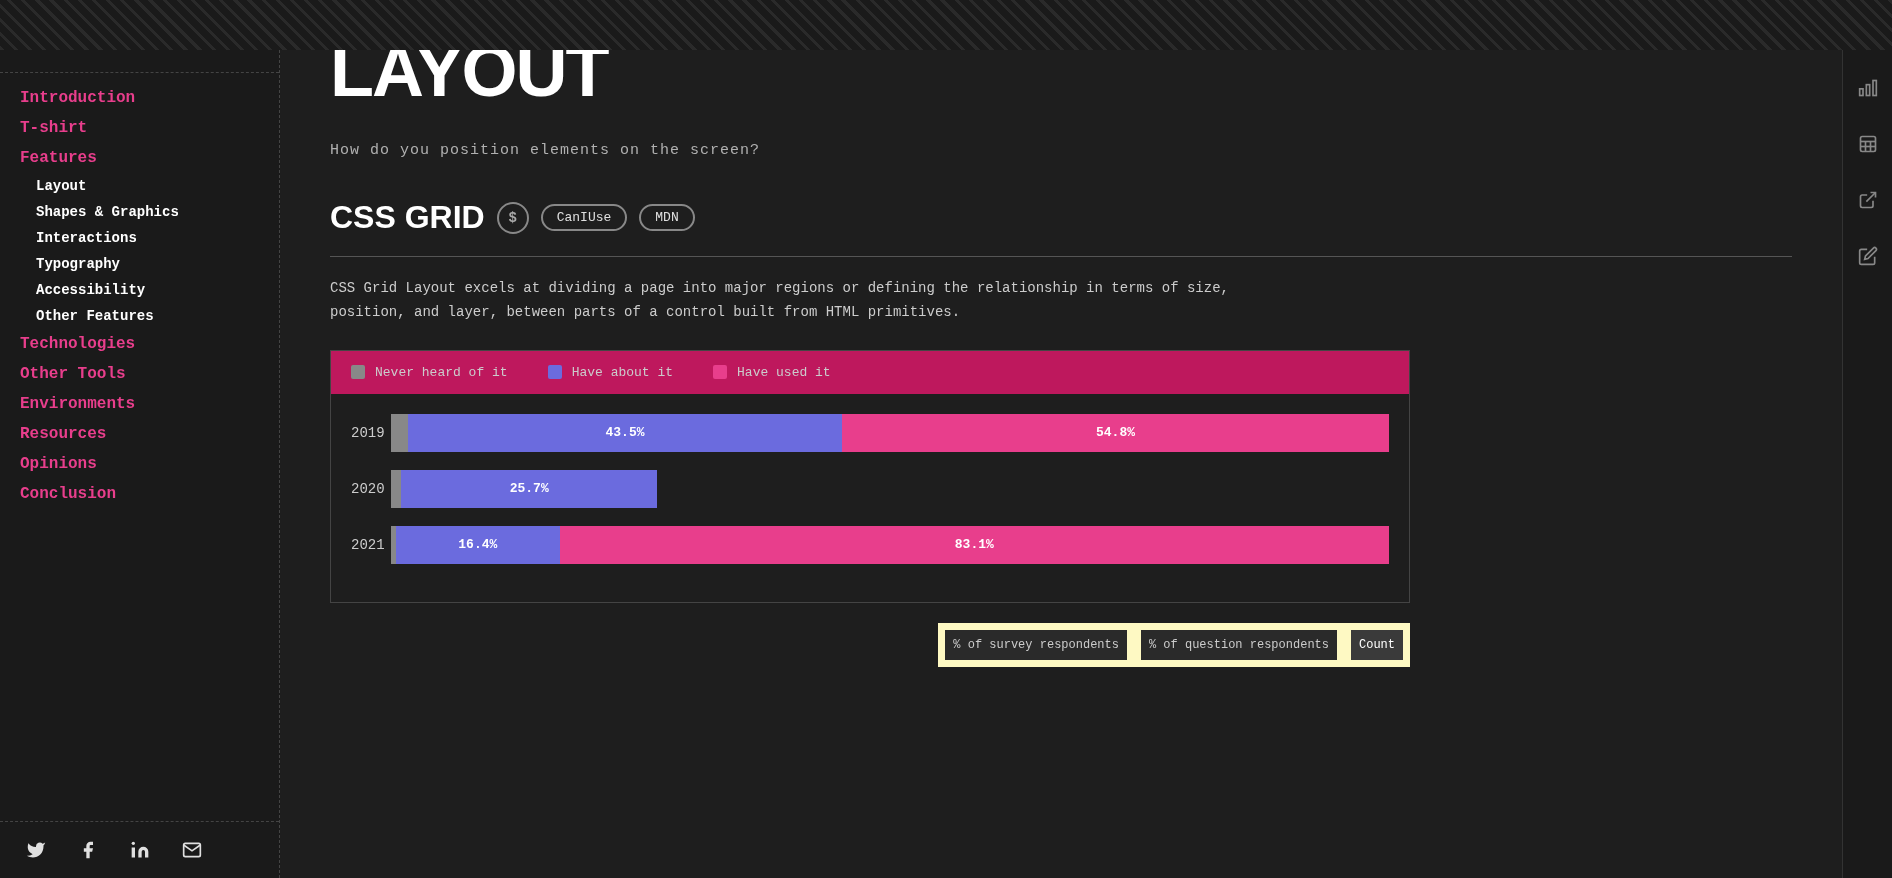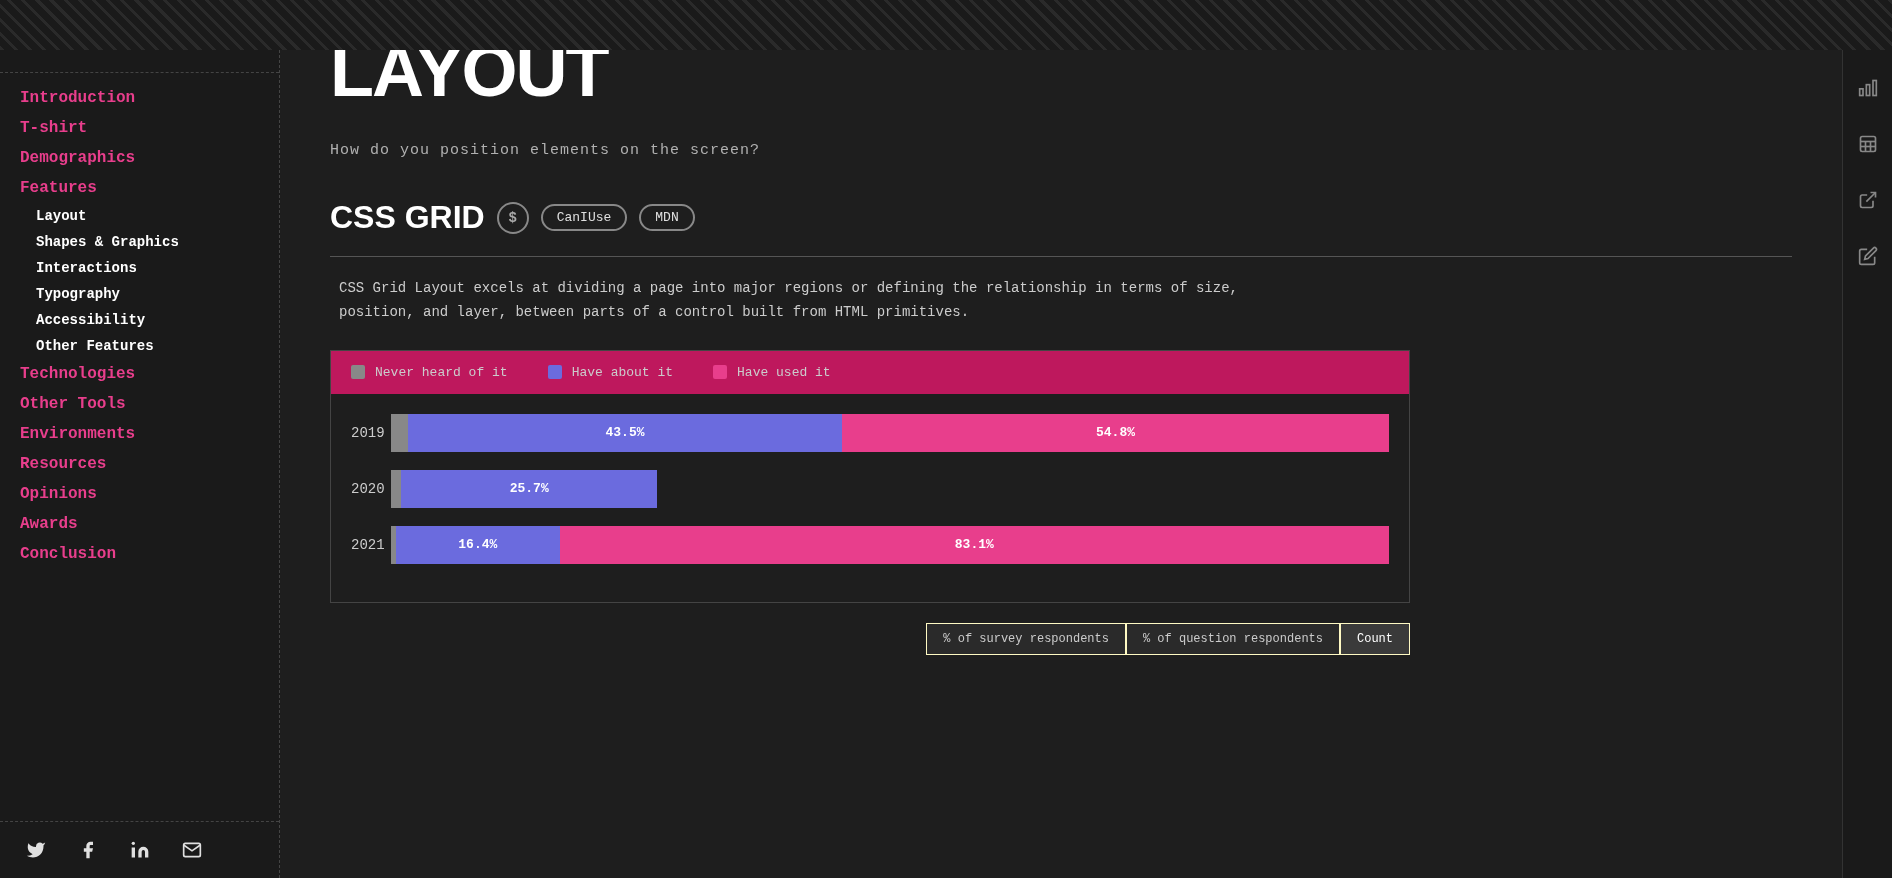--- a/index.html
+++ b/index.html
@@ -159,21 +159,20 @@
       border-top: 1px solid #555;
       margin: 15px 0 20px;
     }
     .section-description {
       font-family: 'Courier New', monospace;
       font-size: 14px;
       line-height: 1.7;
       color: #ccc;
       margin-bottom: 25px;
       max-width: 1050px;
-      margin-left: 9px;
     }
 
     
     .chart-container {
       background: #1e1e1e;
       border: 1px solid #444;
       padding: 0;
       max-width: 1080px;
     }
     .chart-legend {
@@ -239,22 +238,22 @@
     .bar-pink { background: #e83e8c; }
 
     
     .chart-footer {
       display: flex;
       justify-content: flex-end;
       margin-top: 20px;
       max-width: 1080px;
     }
     .footer-tab {
-      border: 1px solid #fef9c3;
-      padding: 8px 16px;
+      border: 7px solid #fef9c3;
+      padding: 8px 8px;
       font-family: 'Courier New', monospace;
       font-size: 12px;
       color: #ccc;
       cursor: pointer;
       background: #2a2a2a;
     }
     .footer-tab.active { background: #3a3a3a; color: #fff; }
 
     
     .right-toolbar {
@@ -305,34 +304,32 @@
         <rect x="26" y="0" width="11" height="11" fill="white"></rect>
         <rect x="26" y="13" width="11" height="11" fill="white"></rect>
         <text x="40" y="26" fill="white" font-size="26" font-weight="900" font-family="Arial Black, sans-serif">2021</text>
       </svg>
     </div>
   </div>
 
   <div class="nav-items">
     <a class="nav-item">Introduction</a>
     <a class="nav-item">T-shirt</a>
-    <a class="nav-item">Demographics</a>
     <a class="nav-item">Features</a>
     <a class="nav-sub-item active">Layout</a>
     <a class="nav-sub-item">Shapes &amp; Graphics</a>
     <a class="nav-sub-item">Interactions</a>
     <a class="nav-sub-item">Typography</a>
     <a class="nav-sub-item">Accessibility</a>
     <a class="nav-sub-item">Other Features</a>
     <a class="nav-item">Technologies</a>
     <a class="nav-item">Other Tools</a>
     <a class="nav-item">Environments</a>
     <a class="nav-item">Resources</a>
     <a class="nav-item">Opinions</a>
-    <a class="nav-item">Awards</a>
     <a class="nav-item">Conclusion</a>
   </div>
 
   <div class="sidebar-footer">
     <div class="social-icon">
       <svg width="20" height="20" viewBox="0 0 24 24" fill="#e0e0e0">
           <path d="M23 3a10.9 10.9 0 01-3.14 1.53 4.48 4.48 0 00-7.86 3v1A10.66 10.66 0 013 4s-4 9 5 13a11.64 11.64 0 01-7 2c9 5 20 0 20-11.5a4.5 4.5 0 00-.08-.83A7.72 7.72 0 0023 3z"></path>
         </svg>
     </div>
     <div class="social-icon">

